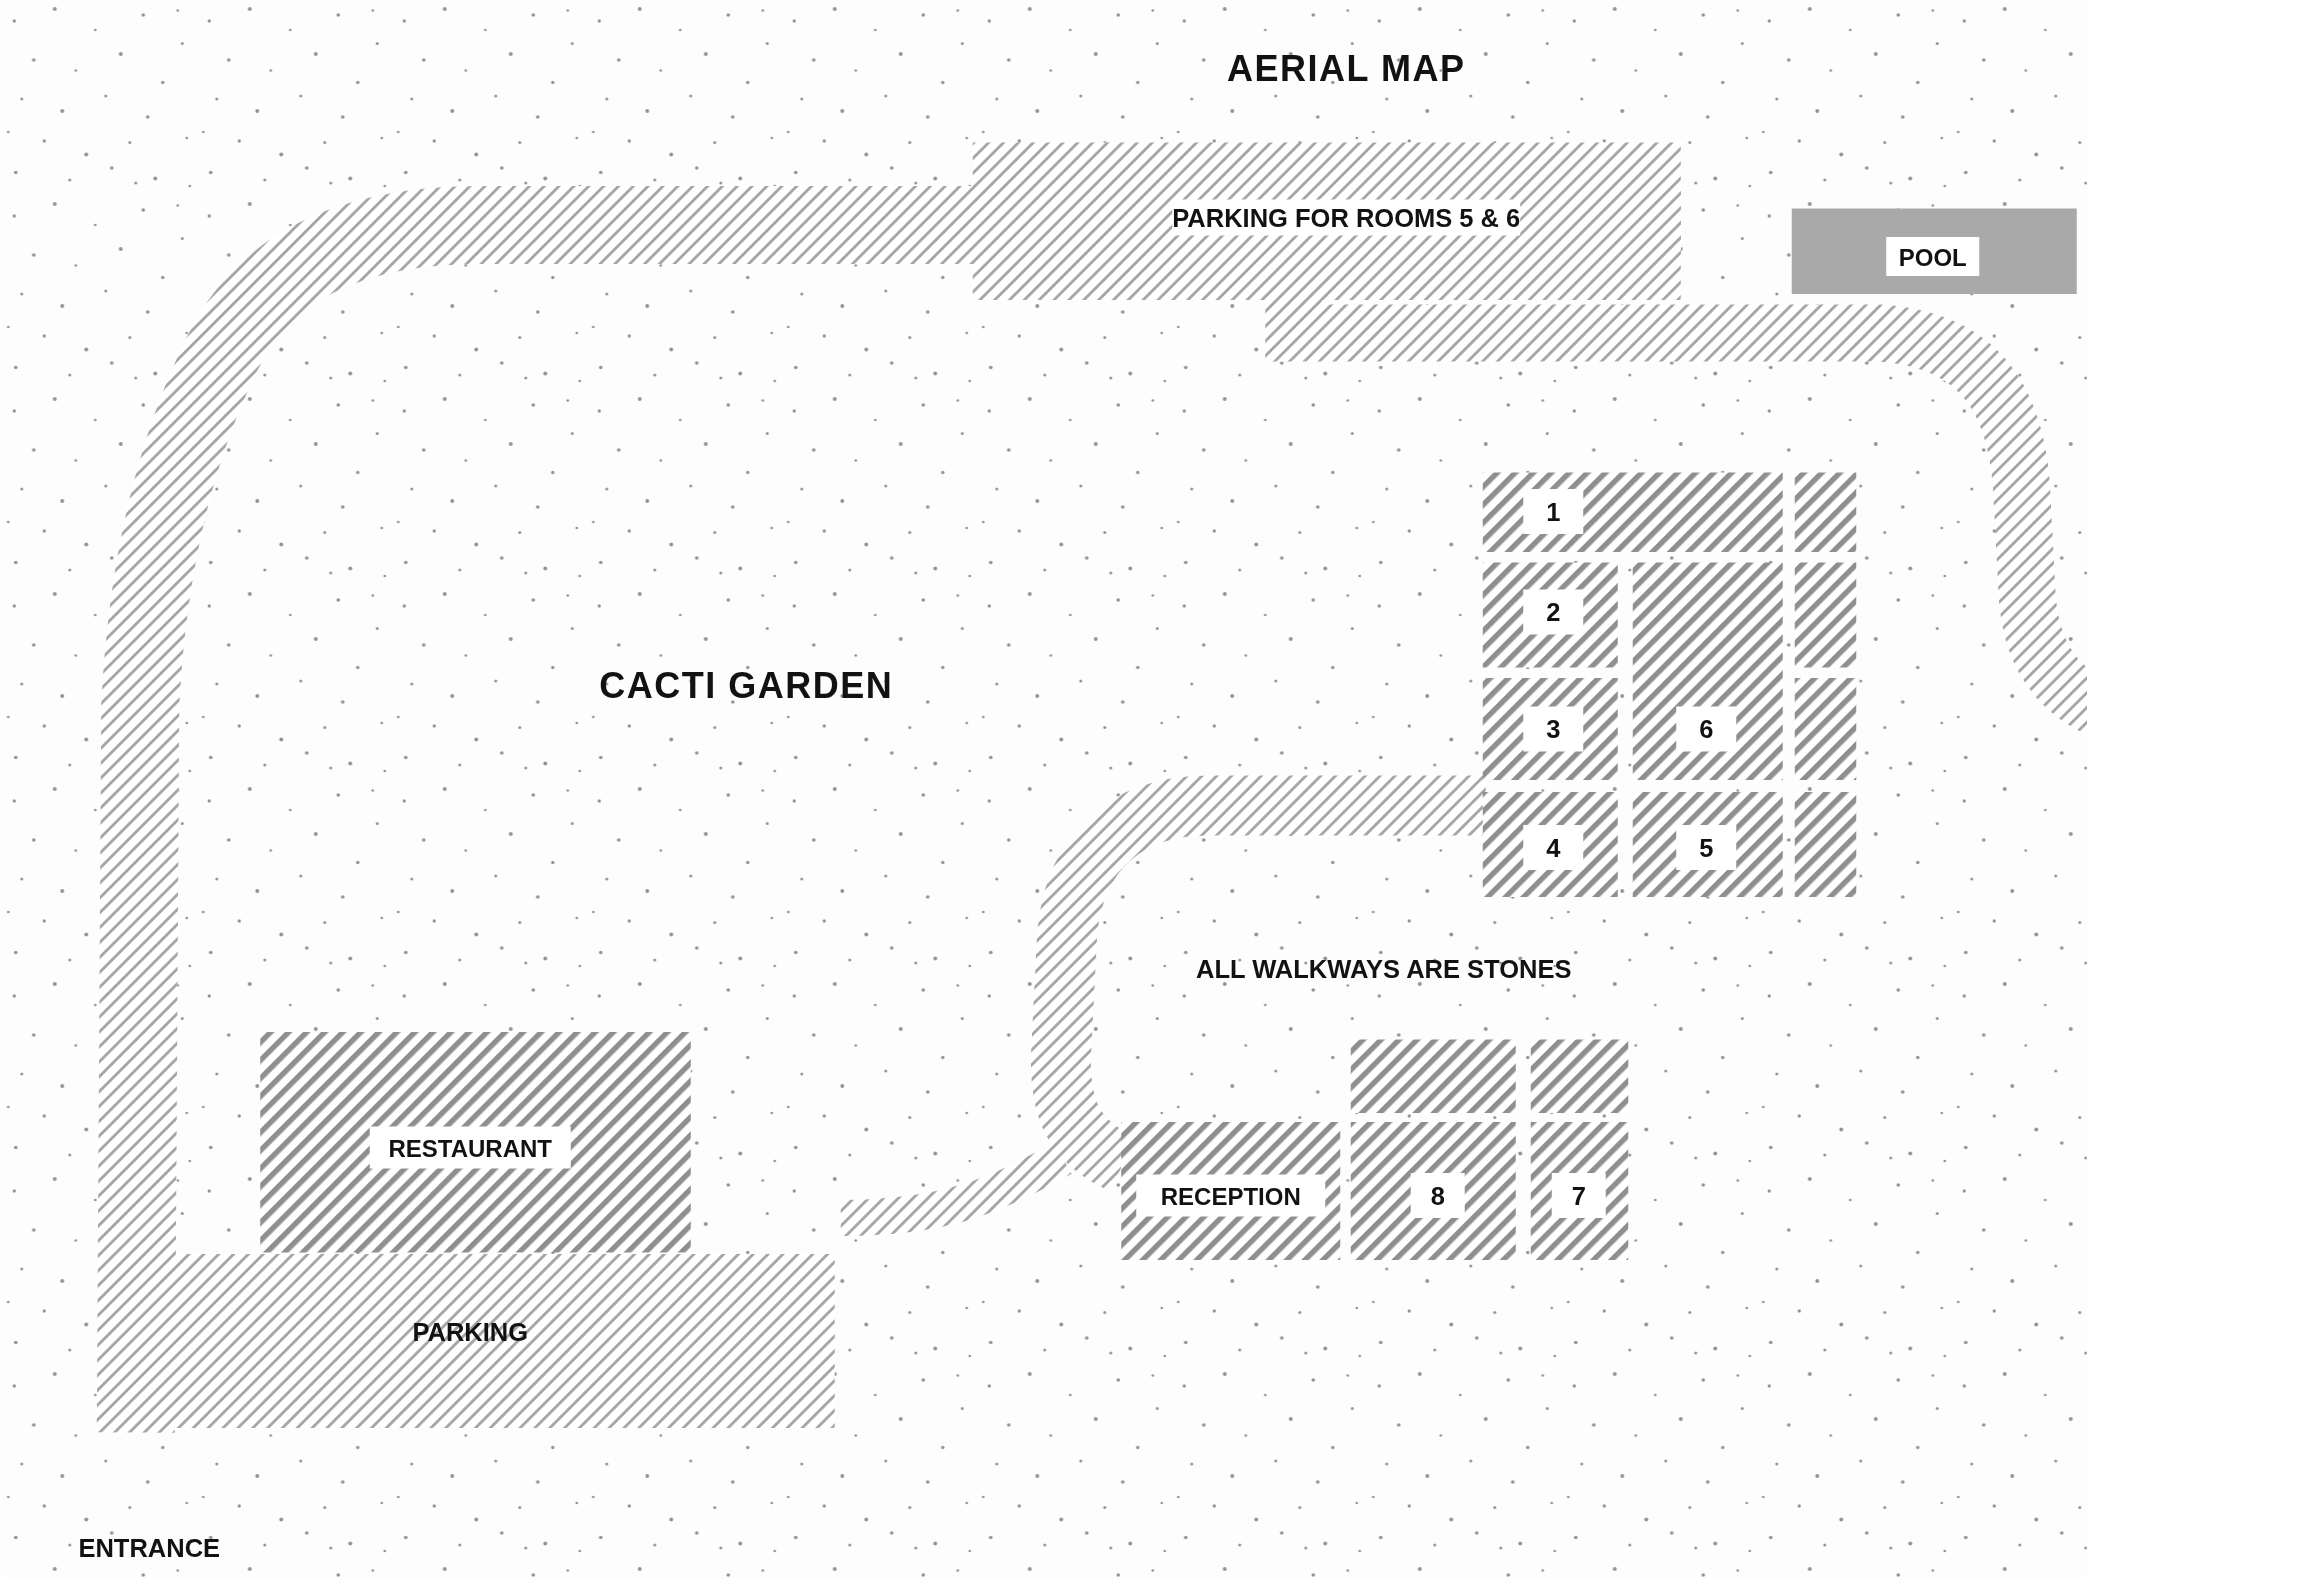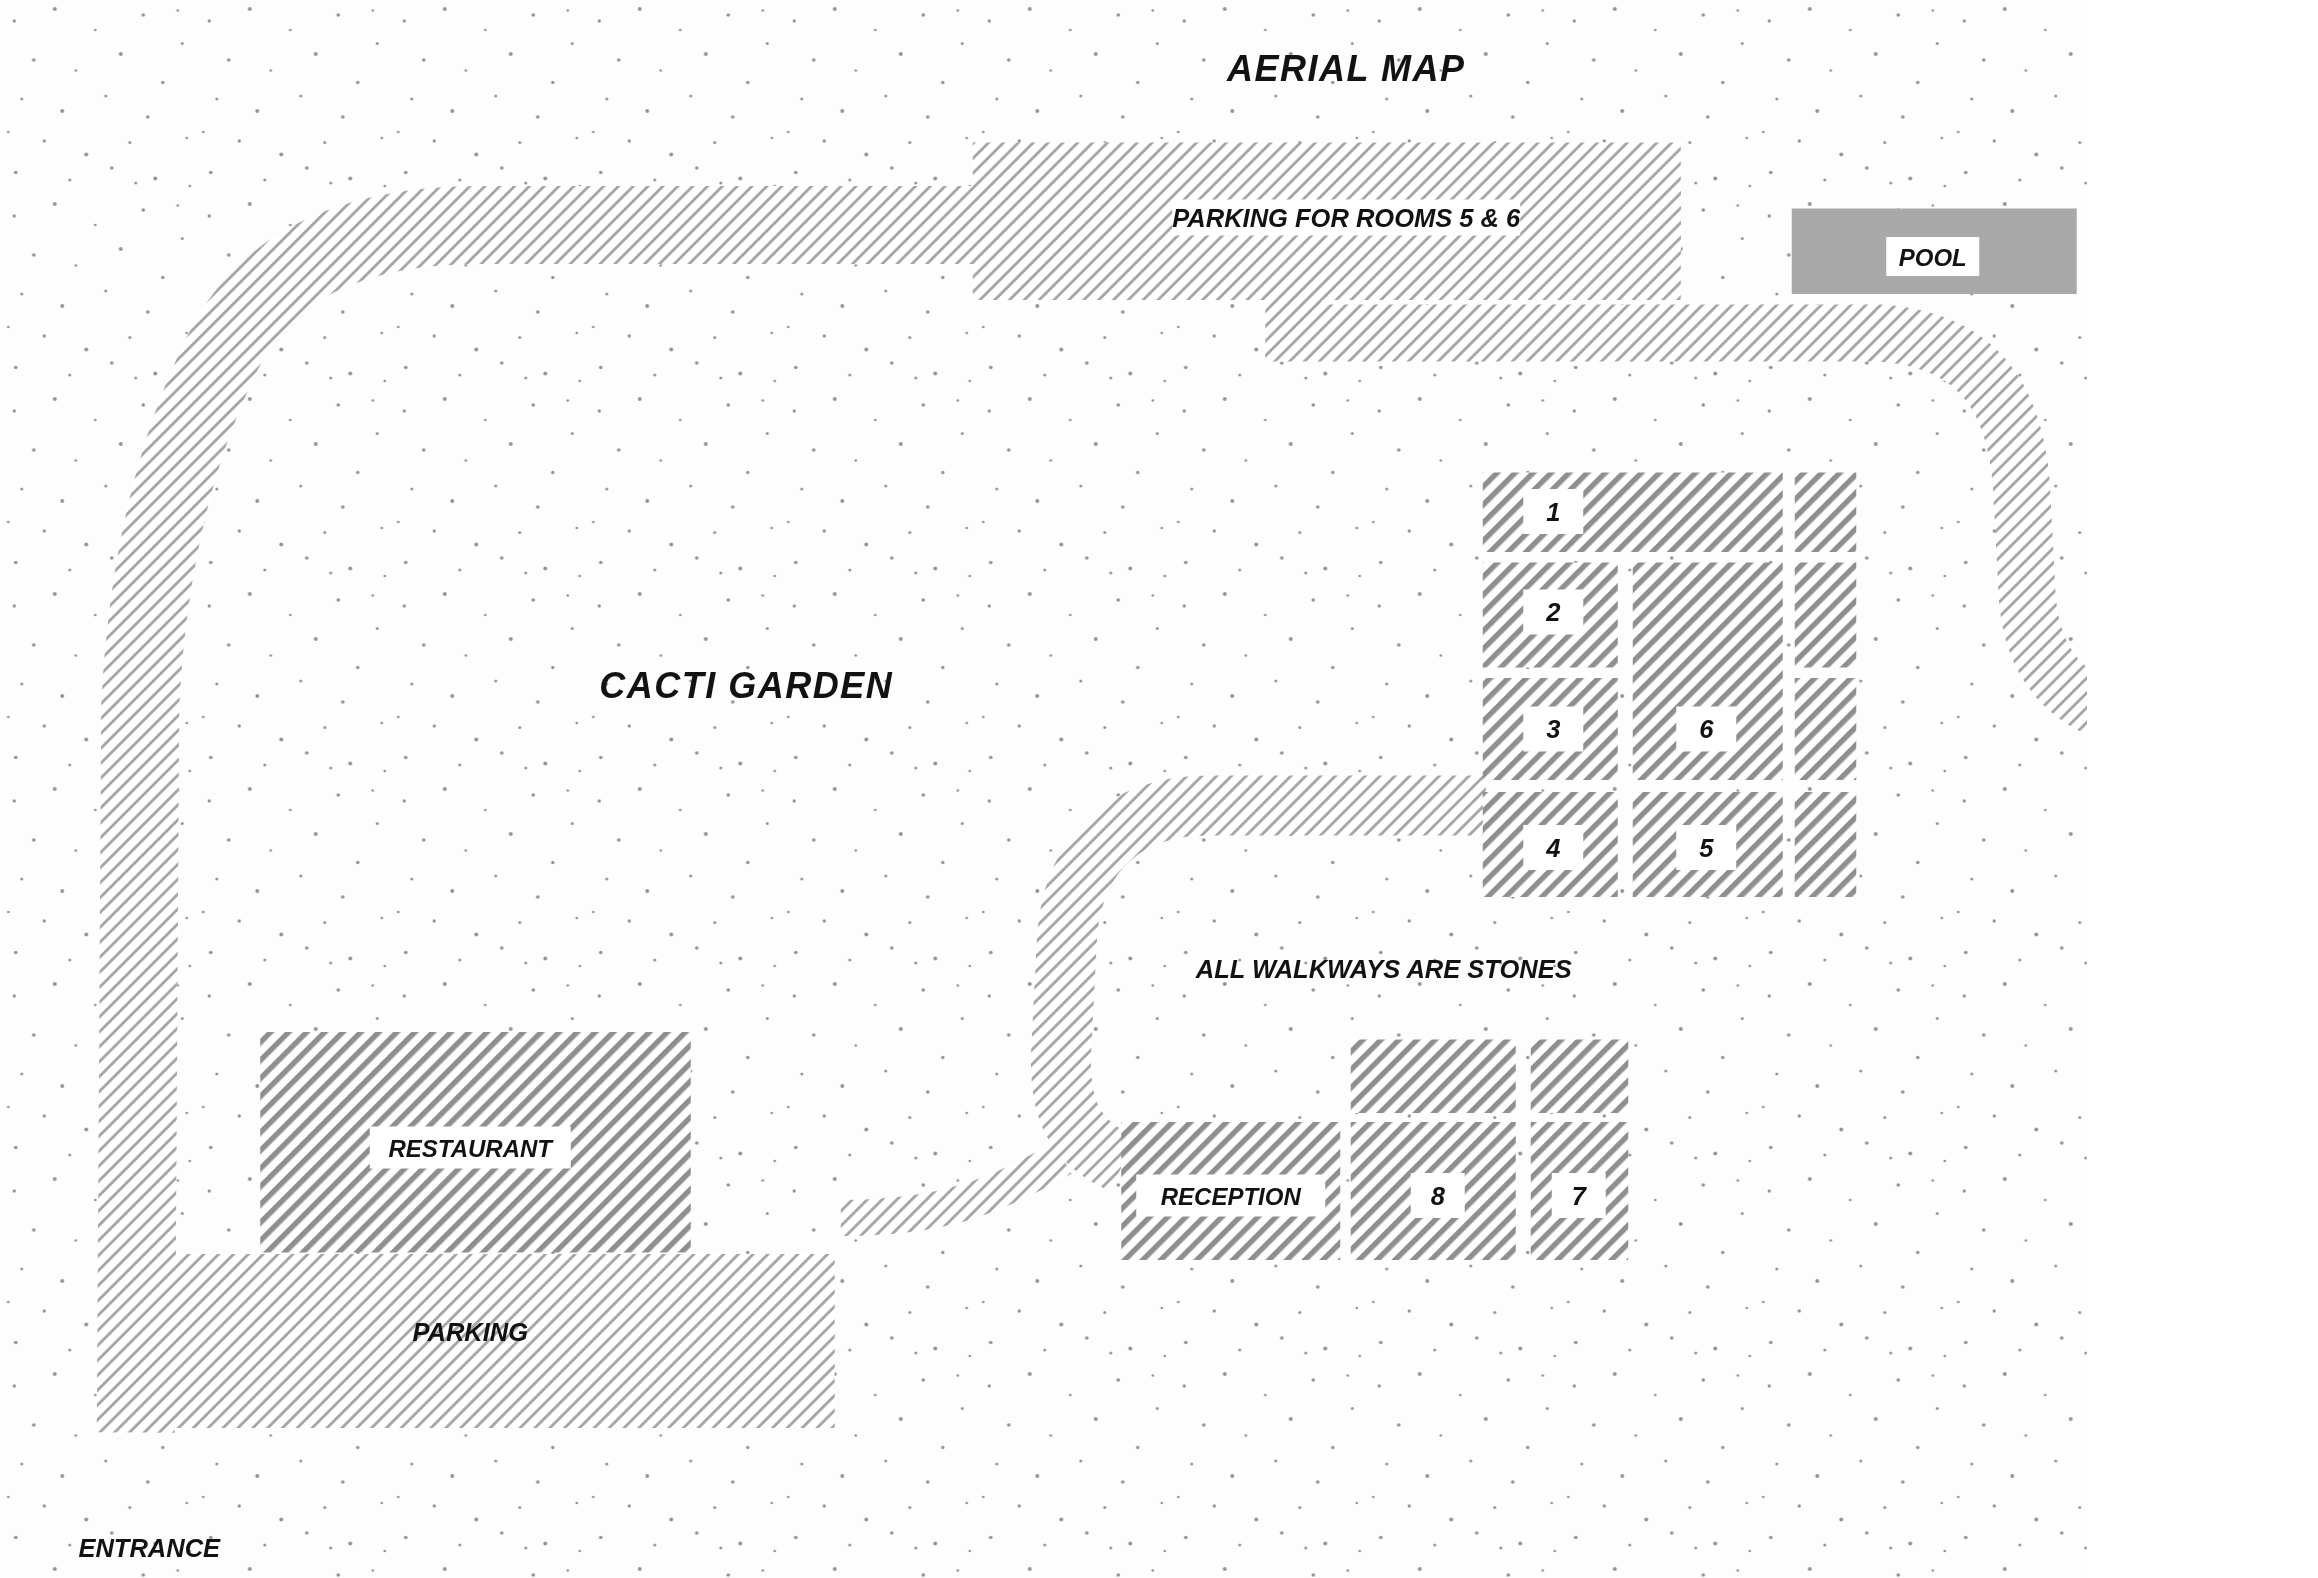--- a/index.html
+++ b/index.html
@@ -2,21 +2,20 @@
 <html style="font-size:12.4px"><head>
 <meta charset="utf-8">
 <style>
   html, body { margin: 0; padding: 0; background: #ffffff; }
   .stage {
     position: relative;
     width: 2087px;
     height: 1578px;
     overflow: hidden;
     font-family: "Liberation Sans", sans-serif;
-    font-style: italic;
   }
   svg { display: block; }
   .lbl {
     font-family: "Liberation Sans", sans-serif;
     font-weight: 700;
     fill: #121212;
   }
 </style>
 </head>
 <body>

